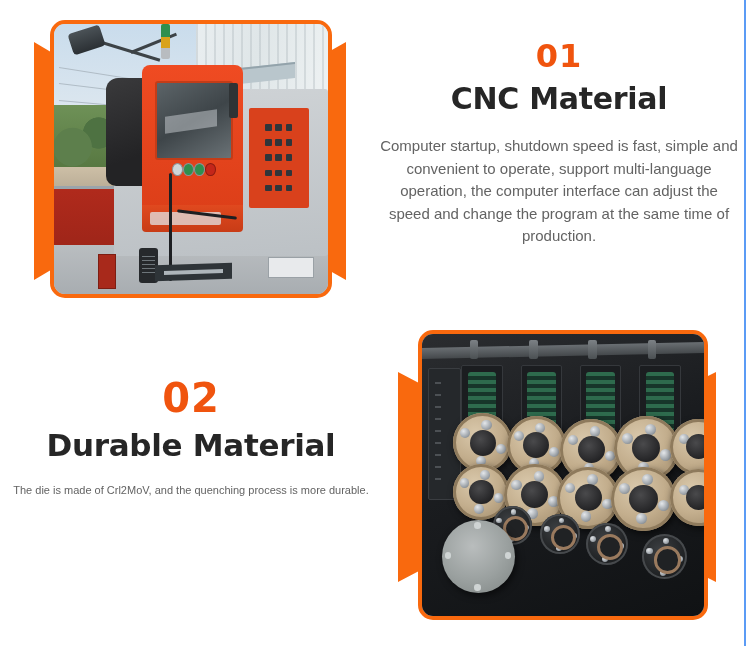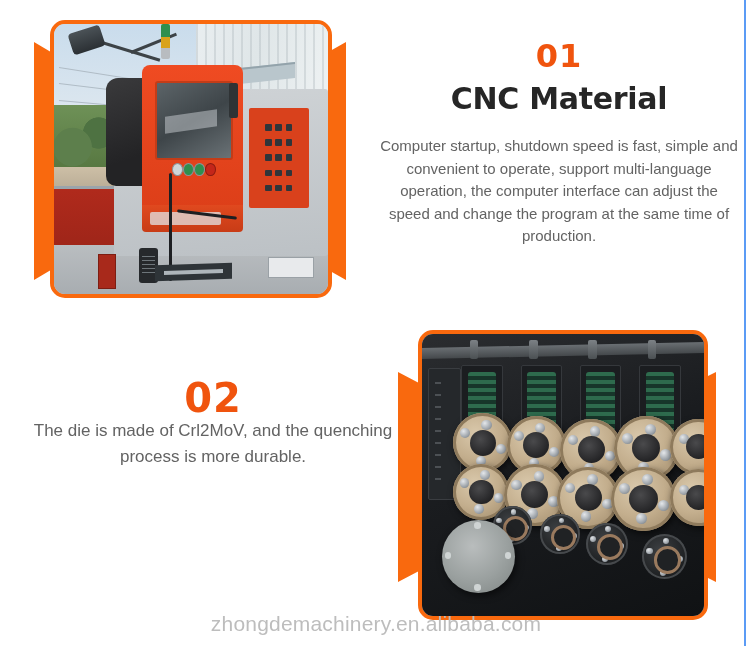--- a/index.html
+++ b/index.html
@@ -287,24 +287,24 @@
     font-family: "Liberation Sans", sans-serif;
   }
 
   
   #text-1 { left: 378px; top: 40px; width: 362px; }
   #text-1 .num      { font-size: 32px; }
   #text-1 .headline { font-size: 30px; margin-top: 10px; }
   #text-1 .body-copy{ font-size: 15px; margin-top: 20px; }
 
   
-  #text-2 { left: 32px; top: 378px; width: 362px; }
+  #text-2 { left: 10px; top: 378px; width: 362px; }
   #text-2 .num      { font-size: 40px; }
   #text-2 .headline { font-size: 31px; margin-top: 10px; }
-  #text-2 .body-copy{ font-size: 17px; }
+  #text-2 .body-copy{ font-size: 11px; margin-top: 20px; }
 
   
   .watermark {
     position: absolute;
     left: 0; top: 612px; width: 752px;
     text-align: center;
     font-size: 21px;
     color: #bdbdbd;
     letter-spacing: .2px;
     font-family: "Liberation Sans", sans-serif;
@@ -376,20 +376,21 @@
   </div>
 
   <div class="text-col" id="text-1">
     <div class="num">01</div>
     <div class="headline">CNC Material</div>
     <div class="body-copy">Computer startup, shutdown speed is fast, simple and convenient to operate, support multi-language operation, the computer interface can adjust the speed and change the program at the same time of production.</div>
   </div>
 
   <div class="text-col" id="text-2">
     <div class="num">02</div>
+    <div class="headline">Durable Material</div>
     <div class="body-copy">The die is made of Crl2MoV, and the quenching process is more durable.</div>
   </div>
 
   <div class="photo-block" style="left:396px; top:326px; width:324px; height:300px;">
 
     <div class="wing wing-left" style="left:2px; top:46px; width:40px; height:210px;"></div>
     <div class="wing wing-right" style="left:278px; top:46px; width:42px; height:210px;"></div>
 
     <div class="frame" style="left:22px; top:4px; width:290px; height:290px;">
       <div class="photo">
@@ -514,17 +515,16 @@
         <div class="p2-disc">
           <i style="left:44%; top:3%;"></i>
           <i style="left:4%; top:44%;"></i>
           <i style="left:86%; top:44%;"></i>
           <i style="left:44%; top:87%;"></i>
         </div>
       </div>
     </div>
   </div>
 
-  <div class="watermark">zhongdemachinery.en.alibaba.com</div>
 
   <div class="edge-line"></div>
 
 </div>
 
 </body></html>

